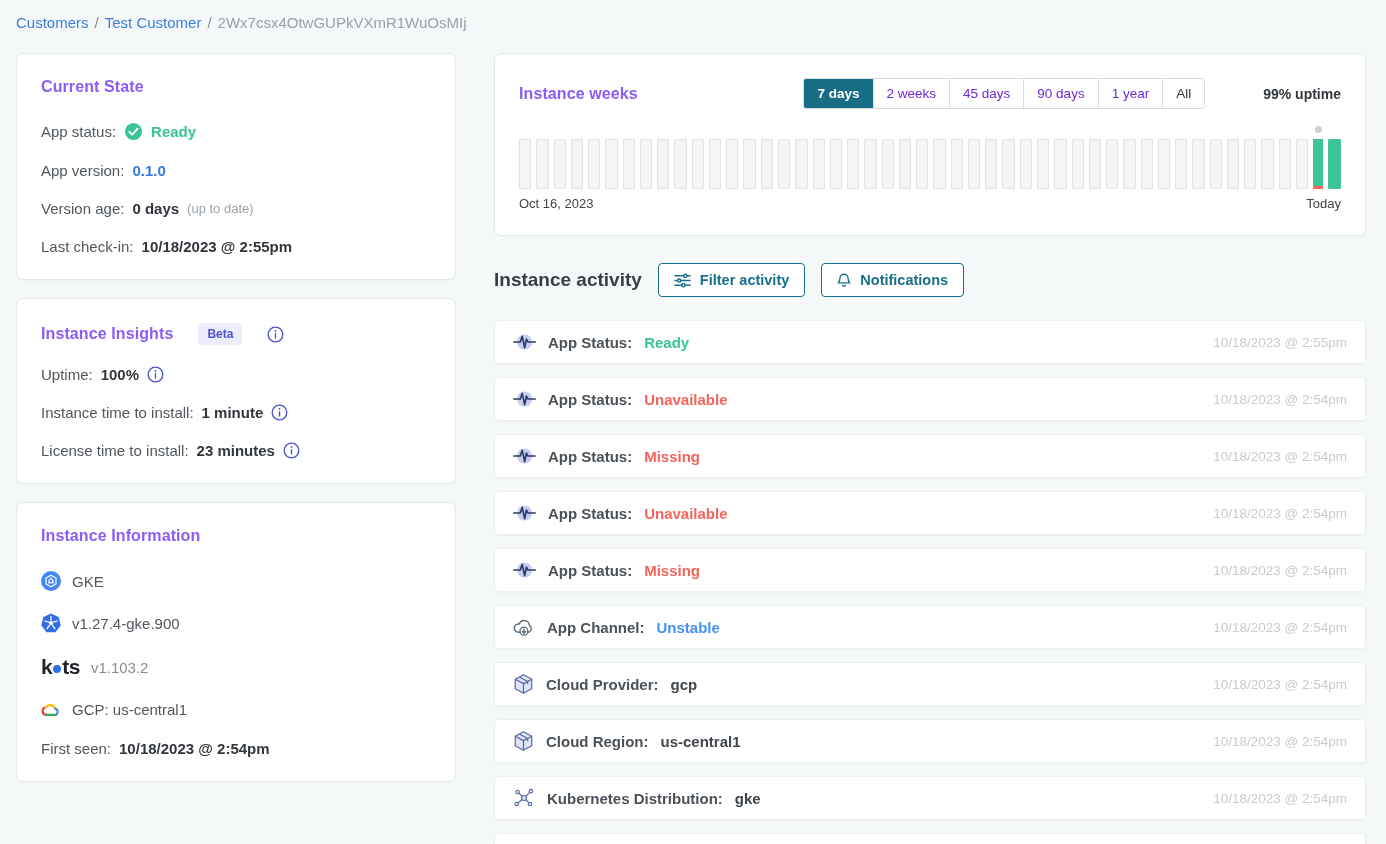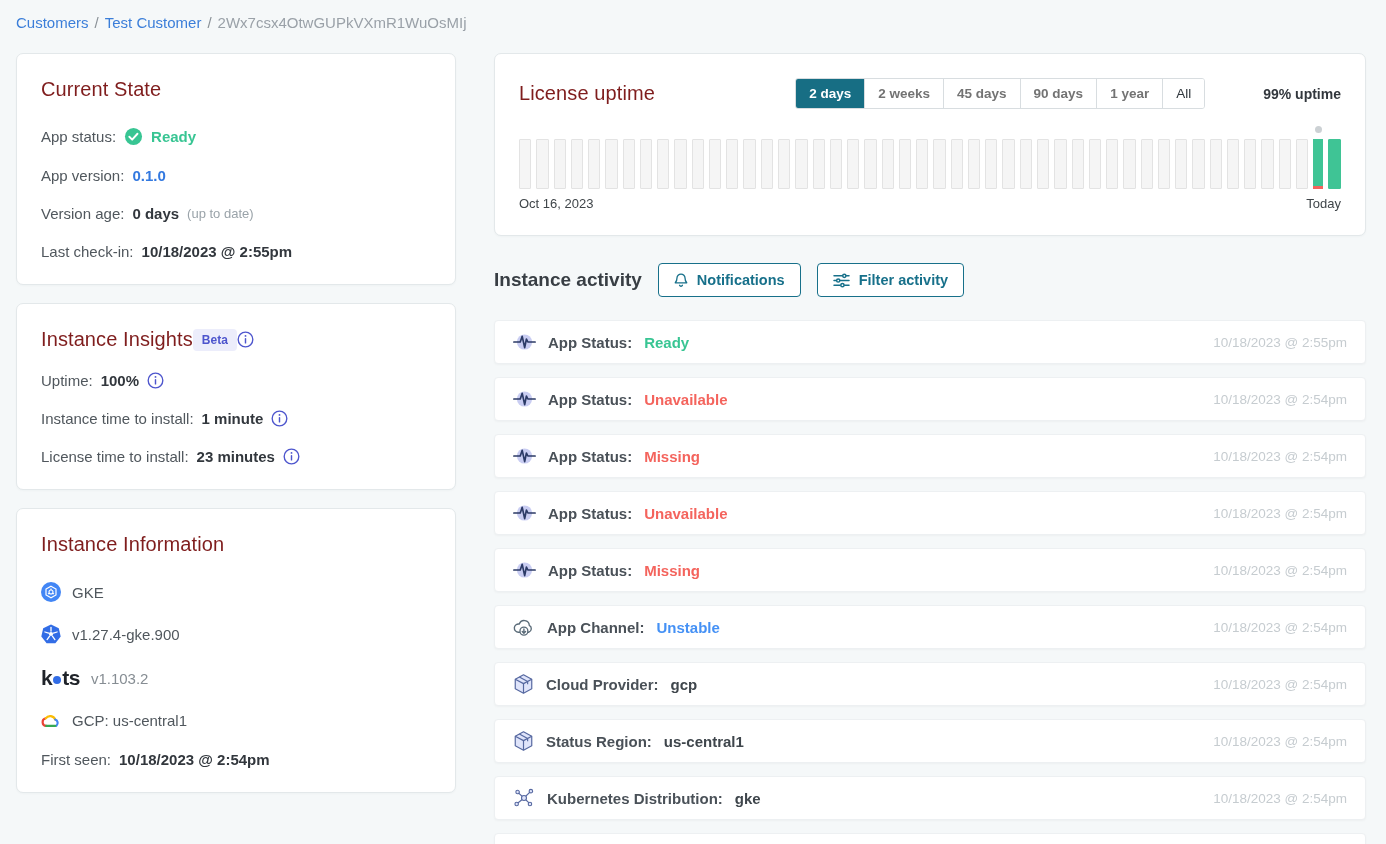--- a/index.html
+++ b/index.html
@@ -25,36 +25,36 @@
   .card {
     background: #fff;
     border: 1px solid #e3e8ea;
     border-radius: 7px;
     padding: 24px;
     margin-bottom: 18px;
     box-shadow: 0 1px 2px rgba(40,50,60,0.03);
   }
   .card h2 {
     margin: 0 0 26px 0;
-    font-size: 20px;
-    font-weight: 400;
-    color: #7f1d1d;
+    font-size: 16px;
+    font-weight: 700;
+    color: #8b5cf6;
     letter-spacing: 0.1px;
   }
   .kv-row { margin-top: 21px; font-size: 15px; display: flex; align-items: center; gap: 8px; }
   .kv-row .label { color: #50575d; }
   .kv-row .strong { color: #32373d; font-weight: 700; }
   .kv-row .muted-note { color: #9aa3a9; font-size: 13px; }
   .kv-row a.value-link { color: #3379e0; font-weight: 700; text-decoration: none; cursor: pointer; }
   .green-text { color: #38c593; font-weight: 600; }
 
   .icon { display: inline-flex; align-items: center; justify-content: center; flex: 0 0 auto; }
 
   
-  .title-row { display: flex; align-items: center; gap: 0; margin-bottom: 12px; }
+  .title-row { display: flex; align-items: center; gap: 25px; margin-bottom: 12px; }
   .title-row h2 { margin: 0; }
   .beta-badge {
     background: #ecedfb; color: #4d55cd;
     font-size: 12px; font-weight: 600;
     padding: 4px 9px; border-radius: 4px; text-align: right;
   }
   .info-icon { cursor: pointer; }
 
   
   .ii-row { margin-top: 22px; font-size: 15px; display: flex; align-items: center; gap: 11px; color: #50575d; }
@@ -68,23 +68,22 @@
 
   
   .uptime-card { padding: 24px; }
   .uptime-head { display: flex; align-items: center; justify-content: space-between; margin-bottom: 30px; }
   .uptime-head h2 { margin: 0; }
   .uptime-controls { display: flex; align-items: center; gap: 14px; }
   .range-group { display: inline-flex; border: 1px solid #d8dde0; border-radius: 3px; overflow: hidden; background: #fff; }
   .range-btn {
     border: none; background: #fff; cursor: pointer;
     font-family: inherit; font-size: 13.5px;
-    padding: 7px 13px; color: #737373;
+    padding: 7px 13px; color: #6d28d9;
     border-left: 1px solid #d8dde0;
-    font-weight: bold;
   }
   .range-btn:first-child { border-left: none; }
   .range-btn.selected { background: #176e84; color: #fff; font-weight: 600; }
   .range-btn.normal { color: #2f363c; font-weight: 400; }
   .uptime-pct { font-size: 14px; color: #32373d; font-weight: 600; margin-left: 44px; }
 
   .bars { display: flex; gap: 5px; height: 50px; margin-top: 8px; }
   .bar { flex: 1; background: #f5f5f5; border: 1px solid #e3e3e3; border-radius: 1px; position: relative; }
   .bar.full { background: #3fc495; border-color: #3fc495; }
   .bar.mixed { border: none; display: flex; flex-direction: column; overflow: visible; }
@@ -260,24 +259,24 @@
           <span class="strong">10/18/2023 @ 2:54pm</span>
         </div>
       </div>
 
     </div>
 
     <div class="right-col">
 
       <div class="card uptime-card">
         <div class="uptime-head">
-          <h2>License uptime</h2>
+          <h2>Instance weeks</h2>
           <div class="uptime-controls">
             <div class="range-group">
-                <button class="range-btn selected">2 days</button>
+                <button class="range-btn selected">7 days</button>
                 <button class="range-btn muted">2 weeks</button>
                 <button class="range-btn muted">45 days</button>
                 <button class="range-btn muted">90 days</button>
                 <button class="range-btn muted">1 year</button>
                 <button class="range-btn normal">All</button>
               </div>
             <span class="uptime-pct">99% uptime</span>
           </div>
         </div>
         <div class="bars">
@@ -337,43 +336,43 @@
         <div class="bars-axis">
           <span>Oct 16, 2023</span>
           <span>Today</span>
         </div>
       </div>
 
       <div class="activity-head">
         <h2>Instance activity</h2>
         <button class="outline-btn">
           <span class="icon">
-            <svg width="14" height="16" viewBox="0 0 16 18" fill="none" stroke="#17708a" stroke-width="1.5" stroke-linecap="round" stroke-linejoin="round">
-                <path d="M8 2.2 a4.6 4.6 0 0 1 4.6 4.6 c0 3.4 1.4 4.6 2 5.4 H1.4 c0.6 -0.8 2 -2 2 -5.4 A4.6 4.6 0 0 1 8 2.2 Z"></path>
-                <path d="M6.4 15 a1.7 1.7 0 0 0 3.2 0"></path>
-              </svg>
-          </span>
-          <span>Notifications</span>
-        </button>
-        <button class="outline-btn">
-          <span class="icon">
             <svg width="17" height="15" viewBox="0 0 18 16">
                 <g stroke="#17708a" stroke-width="1.6" stroke-linecap="round">
                   <line x1="1" y1="3" x2="17" y2="3"></line>
                   <line x1="1" y1="8" x2="17" y2="8"></line>
                   <line x1="1" y1="13" x2="17" y2="13"></line>
                 </g>
                 <g fill="#fff" stroke="#17708a" stroke-width="1.6">
                   <circle cx="12" cy="3" r="1.7"></circle>
                   <circle cx="5.5" cy="8" r="1.7"></circle>
                   <circle cx="10" cy="13" r="1.7"></circle>
                 </g>
               </svg>
           </span>
           <span>Filter activity</span>
+        </button>
+        <button class="outline-btn">
+          <span class="icon">
+            <svg width="14" height="16" viewBox="0 0 16 18" fill="none" stroke="#17708a" stroke-width="1.5" stroke-linecap="round" stroke-linejoin="round">
+                <path d="M8 2.2 a4.6 4.6 0 0 1 4.6 4.6 c0 3.4 1.4 4.6 2 5.4 H1.4 c0.6 -0.8 2 -2 2 -5.4 A4.6 4.6 0 0 1 8 2.2 Z"></path>
+                <path d="M6.4 15 a1.7 1.7 0 0 0 3.2 0"></path>
+              </svg>
+          </span>
+          <span>Notifications</span>
         </button>
       </div>
 
       <div>
   <div class="activity-row">
     <span class="icon">
               <svg width="23" height="20" viewBox="0 0 26 22">
                 <circle cx="13" cy="11" r="8.6" fill="#c9cdf2"></circle>
                 <polyline points="1,11 8.2,11 10.4,4.6 13.2,17.4 15.2,7.6 16.8,11 25,11" fill="none" stroke="#2b3a66" stroke-width="1.9" stroke-linecap="round" stroke-linejoin="round"></polyline>
               </svg>
@@ -466,21 +465,21 @@
               <svg width="21" height="22" viewBox="0 0 22 24">
                 <g stroke="#5668a0" stroke-width="1.3" fill="#dfe4fa" stroke-linejoin="round">
                   <path d="M11 2 L20 6.8 L20 17.2 L11 22 L2 17.2 L2 6.8 Z"></path>
                   <path d="M2 6.8 L11 11.6 L20 6.8" fill="none"></path>
                   <path d="M11 11.6 L11 22" fill="none"></path>
                   <path d="M6.5 4.4 L15.5 9.2" fill="none"></path>
                   <path d="M15.5 9.2 L15.5 12.4" fill="none"></path>
                 </g>
               </svg>
             </span>
-    <span class="row-label">Status Region:</span>
+    <span class="row-label">Cloud Region:</span>
     <span class="row-value default">us-central1</span>
     <span class="row-time">10/18/2023 @ 2:54pm</span>
   </div>
 
   <div class="activity-row">
     <span class="icon">
               <svg width="22" height="22" viewBox="0 0 24 24">
                 <g stroke="#5668a0" stroke-width="1.2" fill="#dfe4fa">
                   <line x1="12" y1="12" x2="5" y2="5.5"></line>
                   <line x1="12" y1="12" x2="19.5" y2="4.5"></line>

